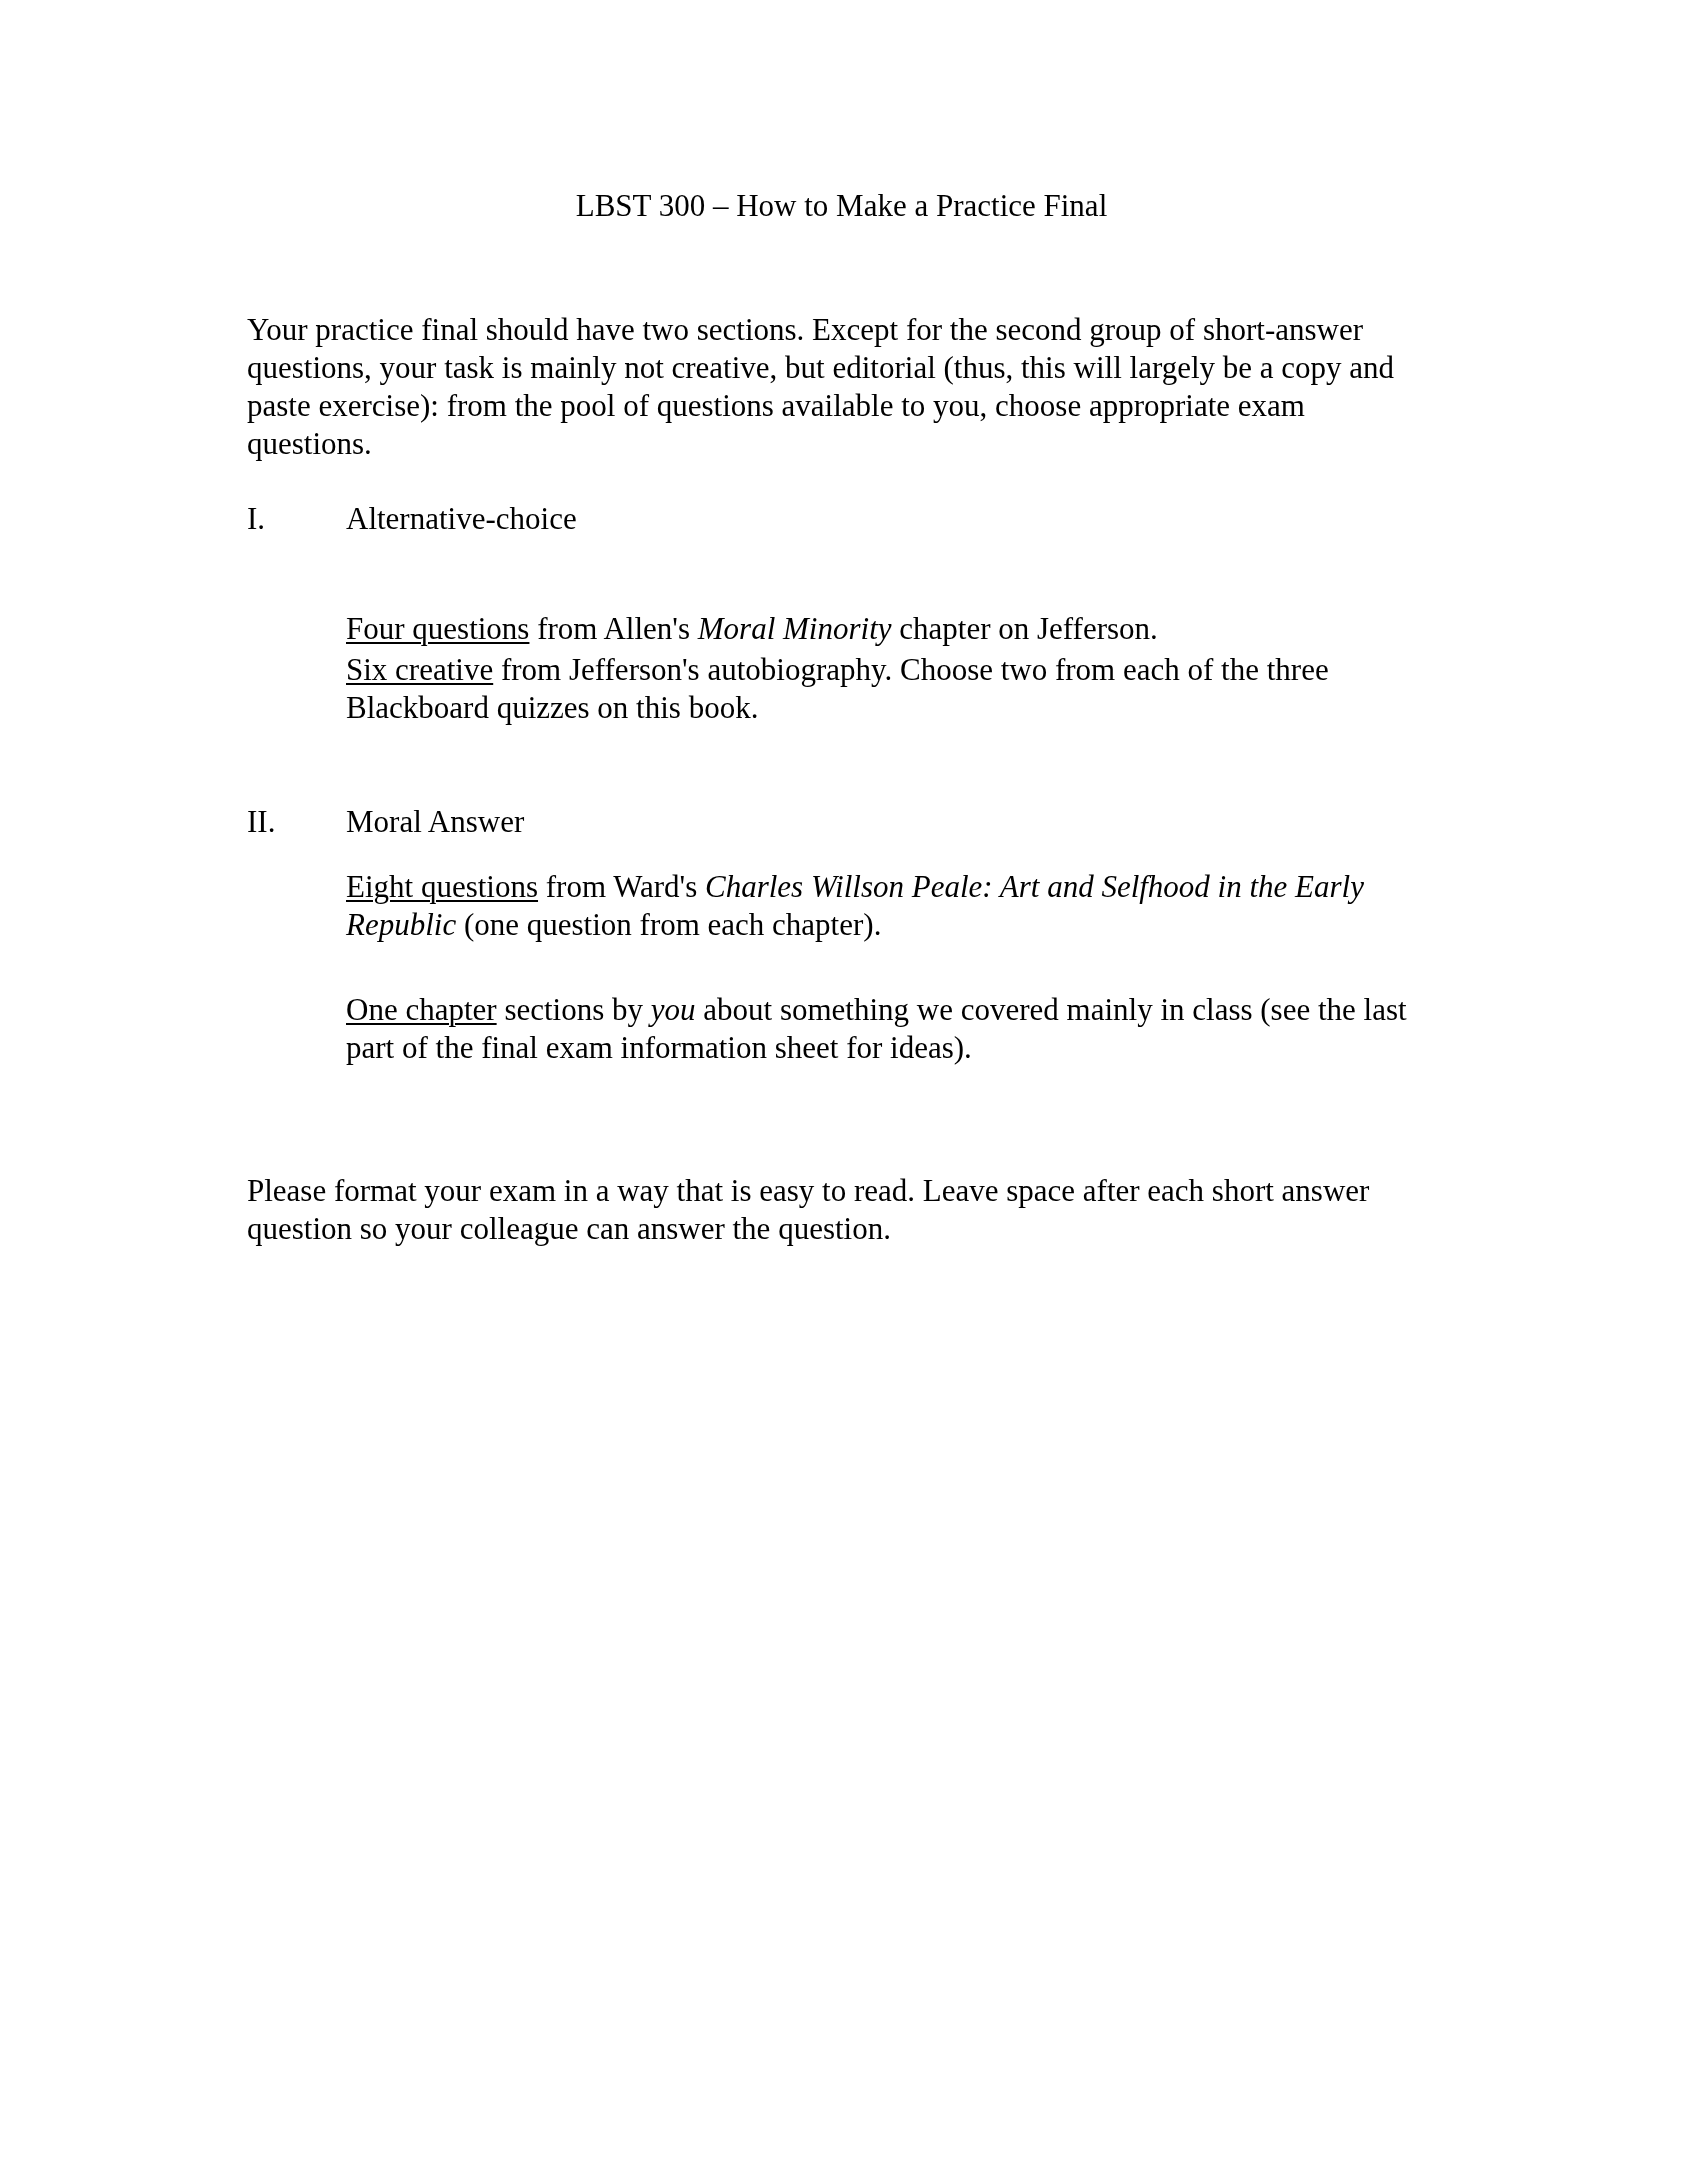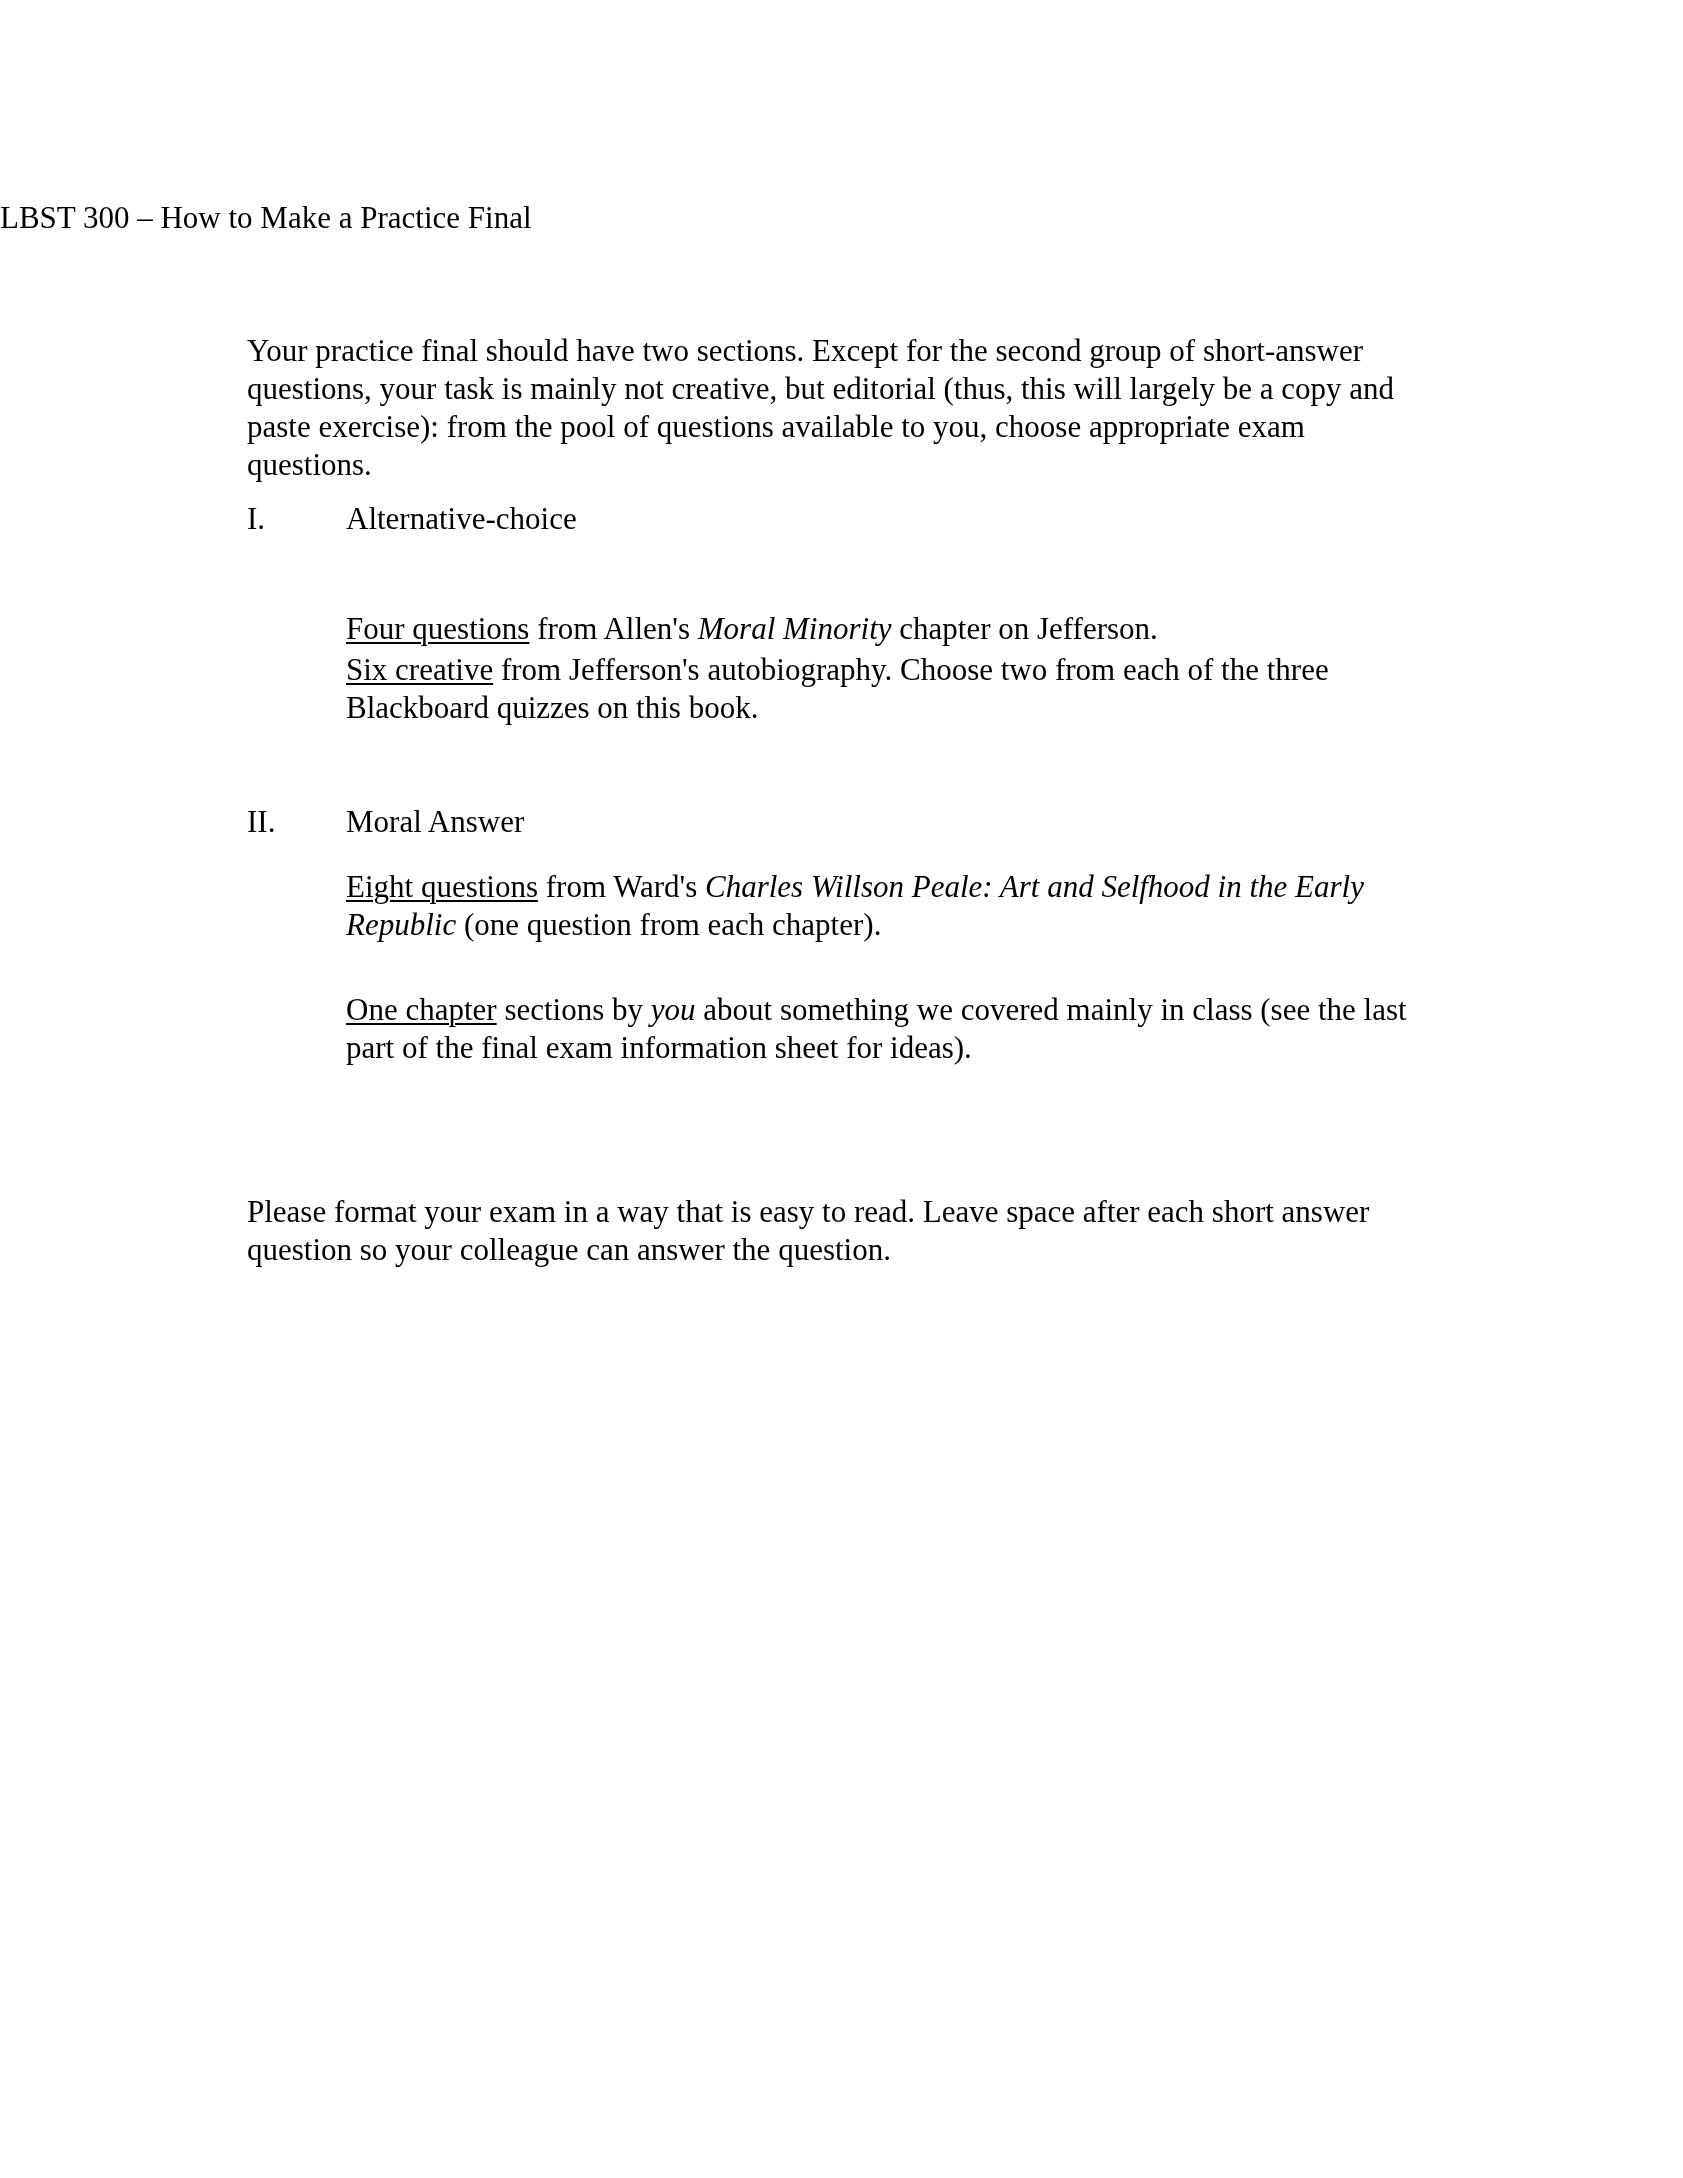--- a/index.html
+++ b/index.html
@@ -11,32 +11,32 @@
     width: 1683px;
     height: 2178px;
     position: relative;
     overflow: hidden;
     font-family: "Liberation Serif", "DejaVu Serif", serif;
     color: #000000;
     font-size: 31px;
   }
   .title {
     position: absolute;
-    top: 198px;
+    top: 186px;
     left: 0;
     width: 1683px;
+    text-align: center;
     font-size: 31px;
     line-height: 40px;
   }
   .para {
     position: absolute;
     left: 247px;
     width: 1188px;
     line-height: 38px;
-    margin-top: 21px;
   }
   .intro { top: 311px; }
   .closing { top: 1172px; }
   .section-head {
     position: absolute;
     left: 247px;
     line-height: 38px;
   }
   .section-num {
     position: absolute;

